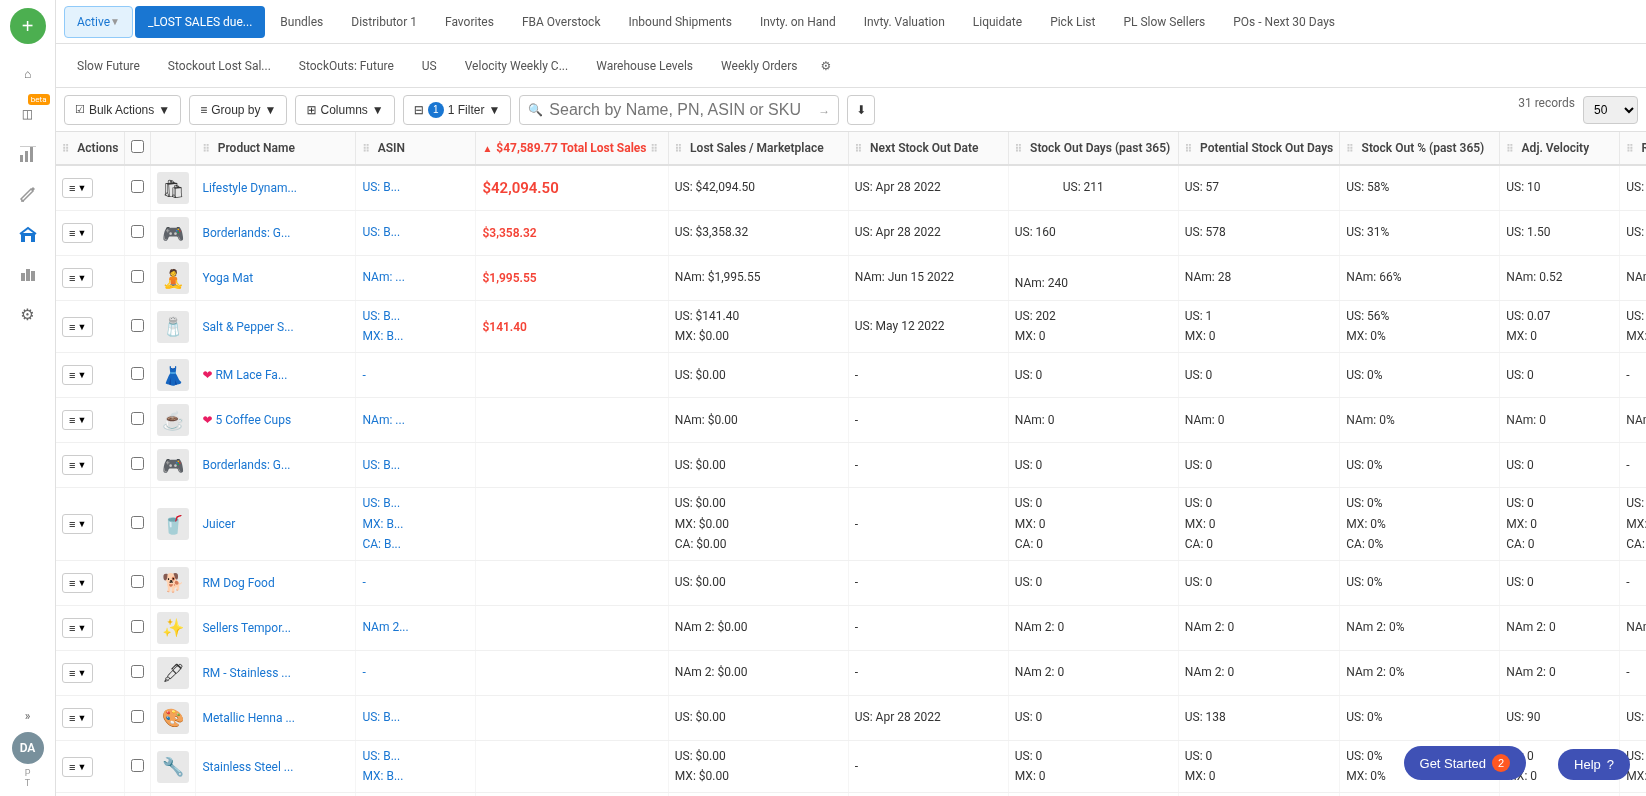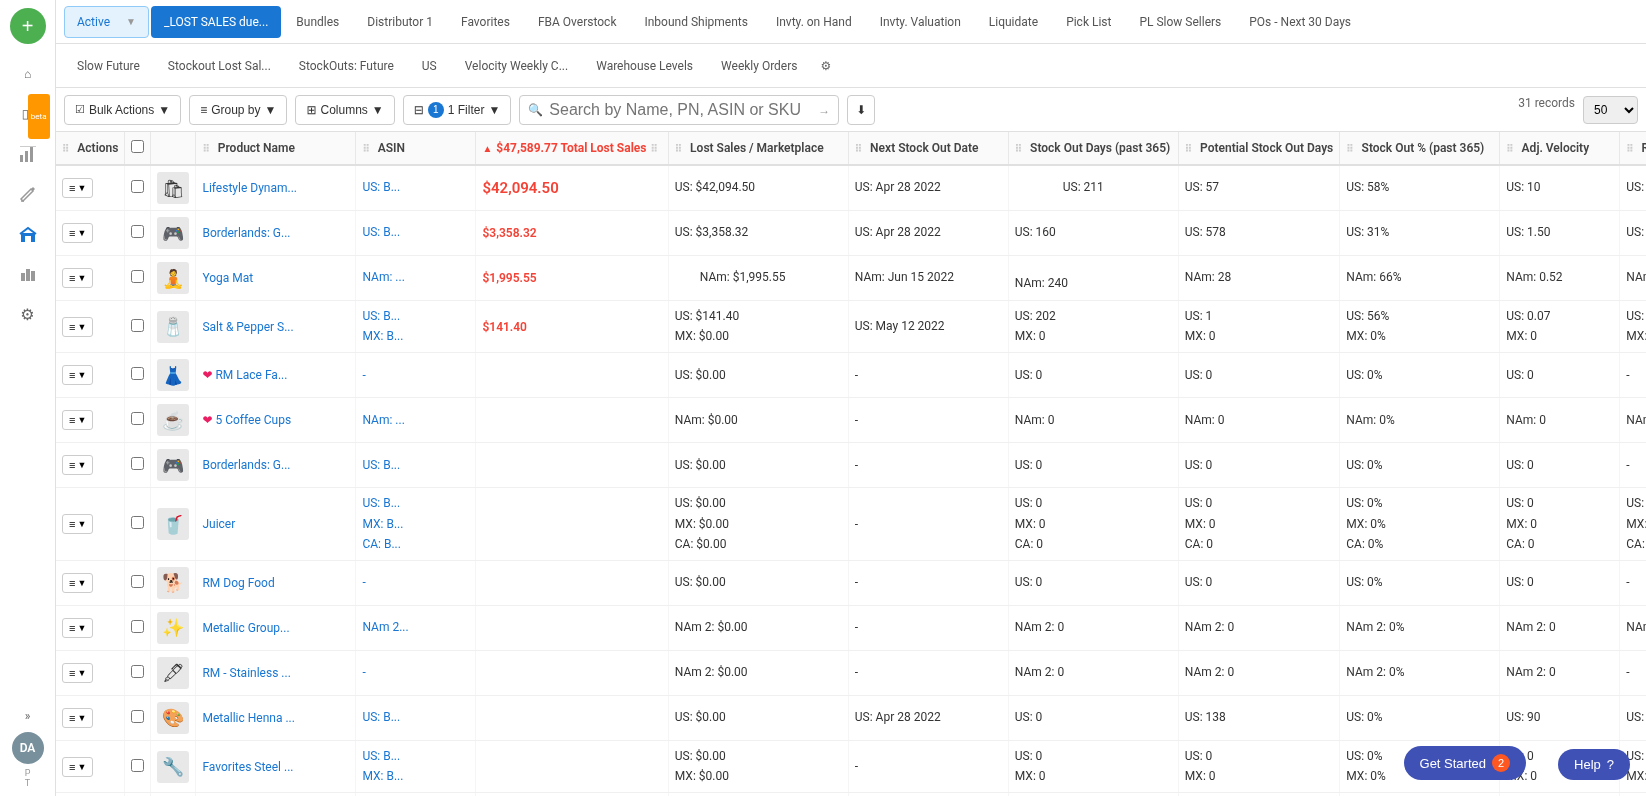--- a/index.html
+++ b/index.html
@@ -7,30 +7,30 @@
 
     .app-container { display: flex; height: 796px; width: 1646px; overflow: hidden; }
 
     
     .sidebar { width: 56px; background: #fff; border-right: 1px solid #e0e0e0; display: flex; flex-direction: column; align-items: center; padding-top: 8px; flex-shrink: 0; }
     .sidebar-add-btn { width: 36px; height: 36px; border-radius: 50%; background: #4CAF50; border: none; cursor: pointer; display: flex; align-items: center; justify-content: center; color: #fff; font-size: 20px; margin-bottom: 12px; }
     .sidebar-icon-item { width: 40px; height: 36px; display: flex; align-items: center; justify-content: center; cursor: pointer; border-radius: 4px; margin-bottom: 4px; color: #666; }
     .sidebar-icon-item.active { color: #1976d2; }
     .sidebar-bottom { margin-top: auto; margin-bottom: 8px; }
     .sidebar-badge { position: relative; }
-    .beta-badge { position: absolute; top: -2px; right: -2px; background: #ff9800; color: #fff; font-size: 8px; padding: 18px 3px; border-radius: 3px; }
+    .beta-badge { position: absolute; top: -2px; right: -2px; background: #ff9800; color: #fff; font-size: 8px; padding: 1px 3px; border-radius: 3px; }
     .expand-btn { width: 40px; height: 24px; display: flex; align-items: center; justify-content: center; cursor: pointer; color: #666; }
 
     
     .main-content { flex: 1; display: flex; flex-direction: column; overflow: hidden; }
 
     
     .tab-bar { display: flex; align-items: center; background: #fff; border-bottom: 1px solid #e0e0e0; padding: 0 8px; overflow-x: auto; white-space: nowrap; height: 44px; gap: 2px; }
     .tab-bar::-webkit-scrollbar { display: none; }
-    .tab-item { padding: 6px 12px; border-radius: 4px; cursor: pointer; font-size: 12px; color: #555; border: 1px solid transparent; display: inline-flex; align-items: center; gap: 16px; height: 32px; white-space: nowrap; flex-shrink: 0; }
+    .tab-item { padding: 6px 12px; border-radius: 4px; cursor: pointer; font-size: 12px; color: #555; border: 1px solid transparent; display: inline-flex; align-items: center; gap: 0; height: 32px; white-space: nowrap; flex-shrink: 0; }
     .tab-item.active-tab { background: #e3f2fd; color: #1976d2; border-color: #90caf9; }
     .tab-item.highlighted { background: #1976d2; color: #fff; }
     .tab-item .tab-arrow { font-size: 10px; color: #999; }
     .tab-gear { padding: 6px 8px; cursor: pointer; color: #666; }
 
     
     .toolbar { display: flex; align-items: center; background: #fff; border-bottom: 1px solid #e0e0e0; padding: 6px 8px; gap: 8px; height: 44px; }
     .toolbar-btn { display: inline-flex; align-items: center; gap: 4px; padding: 5px 10px; border: 1px solid #ccc; border-radius: 4px; background: #fff; cursor: pointer; font-size: 12px; color: #333; height: 30px; }
     .search-box { display: flex; align-items: center; border: 1px solid #ccc; border-radius: 4px; padding: 4px 8px; flex: 0 0 320px; gap: 6px; background: #fff; height: 30px; }
     .search-box input { border: none; outline: none; font-size: 12px; flex: 1; color: #333; }
@@ -453,21 +453,21 @@
     </td>
     <td class="col-product"><a class="product-link">Yoga Mat</a></td>
     <td class="col-asin">
       <div class="multiline-cell">
                   <span style="display:block;line-height:1.6;"><a class="product-link">NAm: ...</a></span>
                 </div>
     </td>
     <td><span class="lost-sales-red">$1,995.55</span></td>
     <td class="col-lost-sales-mp">
       <div class="multiline-cell">
-                  <span style="display:block;line-height:1.6;margin-left:25px;">NAm: $1,995.55</span>
+                  <span style="display:block;line-height:1.6;">NAm: $1,995.55</span>
                 </div>
     </td>
     <td class="col-next-stockout">
       <div class="multiline-cell">
                   <span style="display:block;line-height:1.6;">NAm: Jun 15 2022</span>
                 </div>
     </td>
     <td class="col-stockout-days">
       <div class="multiline-cell">
                   <span style="display:block;line-height:1.6;margin-top:12px;">NAm: 240</span>
@@ -857,21 +857,21 @@
         <span>≡</span>
         <span style="font-size:9px;">▼</span>
       </button>
     </td>
     <td class="col-checkbox">
       <input type="checkbox" style="">
     </td>
     <td class="col-img">
       <div class="product-img" style="font-size:18px;display:flex;align-items:center;justify-content:center;width:32px;height:32px;background:#e8e8e8;border-radius:3px;">✨</div>
     </td>
-    <td class="col-product"><a class="product-link">Metallic Group...</a></td>
+    <td class="col-product"><a class="product-link">Sellers Tempor...</a></td>
     <td class="col-asin">
       <div class="multiline-cell">
                   <span style="display:block;line-height:1.6;"><a class="product-link">NAm 2...</a></span>
                 </div>
     </td>
     <td></td>
     <td class="col-lost-sales-mp">
       <div class="multiline-cell">
                   <span style="display:block;line-height:1.6;">NAm 2: $0.00</span>
                 </div>
@@ -1025,21 +1025,21 @@
         <span>≡</span>
         <span style="font-size:9px;">▼</span>
       </button>
     </td>
     <td class="col-checkbox">
       <input type="checkbox" style="">
     </td>
     <td class="col-img">
       <div class="product-img" style="font-size:18px;display:flex;align-items:center;justify-content:center;width:32px;height:32px;background:#e8e8e8;border-radius:3px;">🔧</div>
     </td>
-    <td class="col-product"><a class="product-link">Favorites Steel ...</a></td>
+    <td class="col-product"><a class="product-link">Stainless Steel ...</a></td>
     <td class="col-asin">
       <div class="multiline-cell">
                   <span style="display:block;line-height:1.6;"><a class="product-link">US: B...</a></span>
                   <span style="display:block;line-height:1.6;"><a class="product-link">MX: B...</a></span>
                 </div>
     </td>
     <td></td>
     <td class="col-lost-sales-mp">
       <div class="multiline-cell">
                   <span style="display:block;line-height:1.6;">US: $0.00</span>

